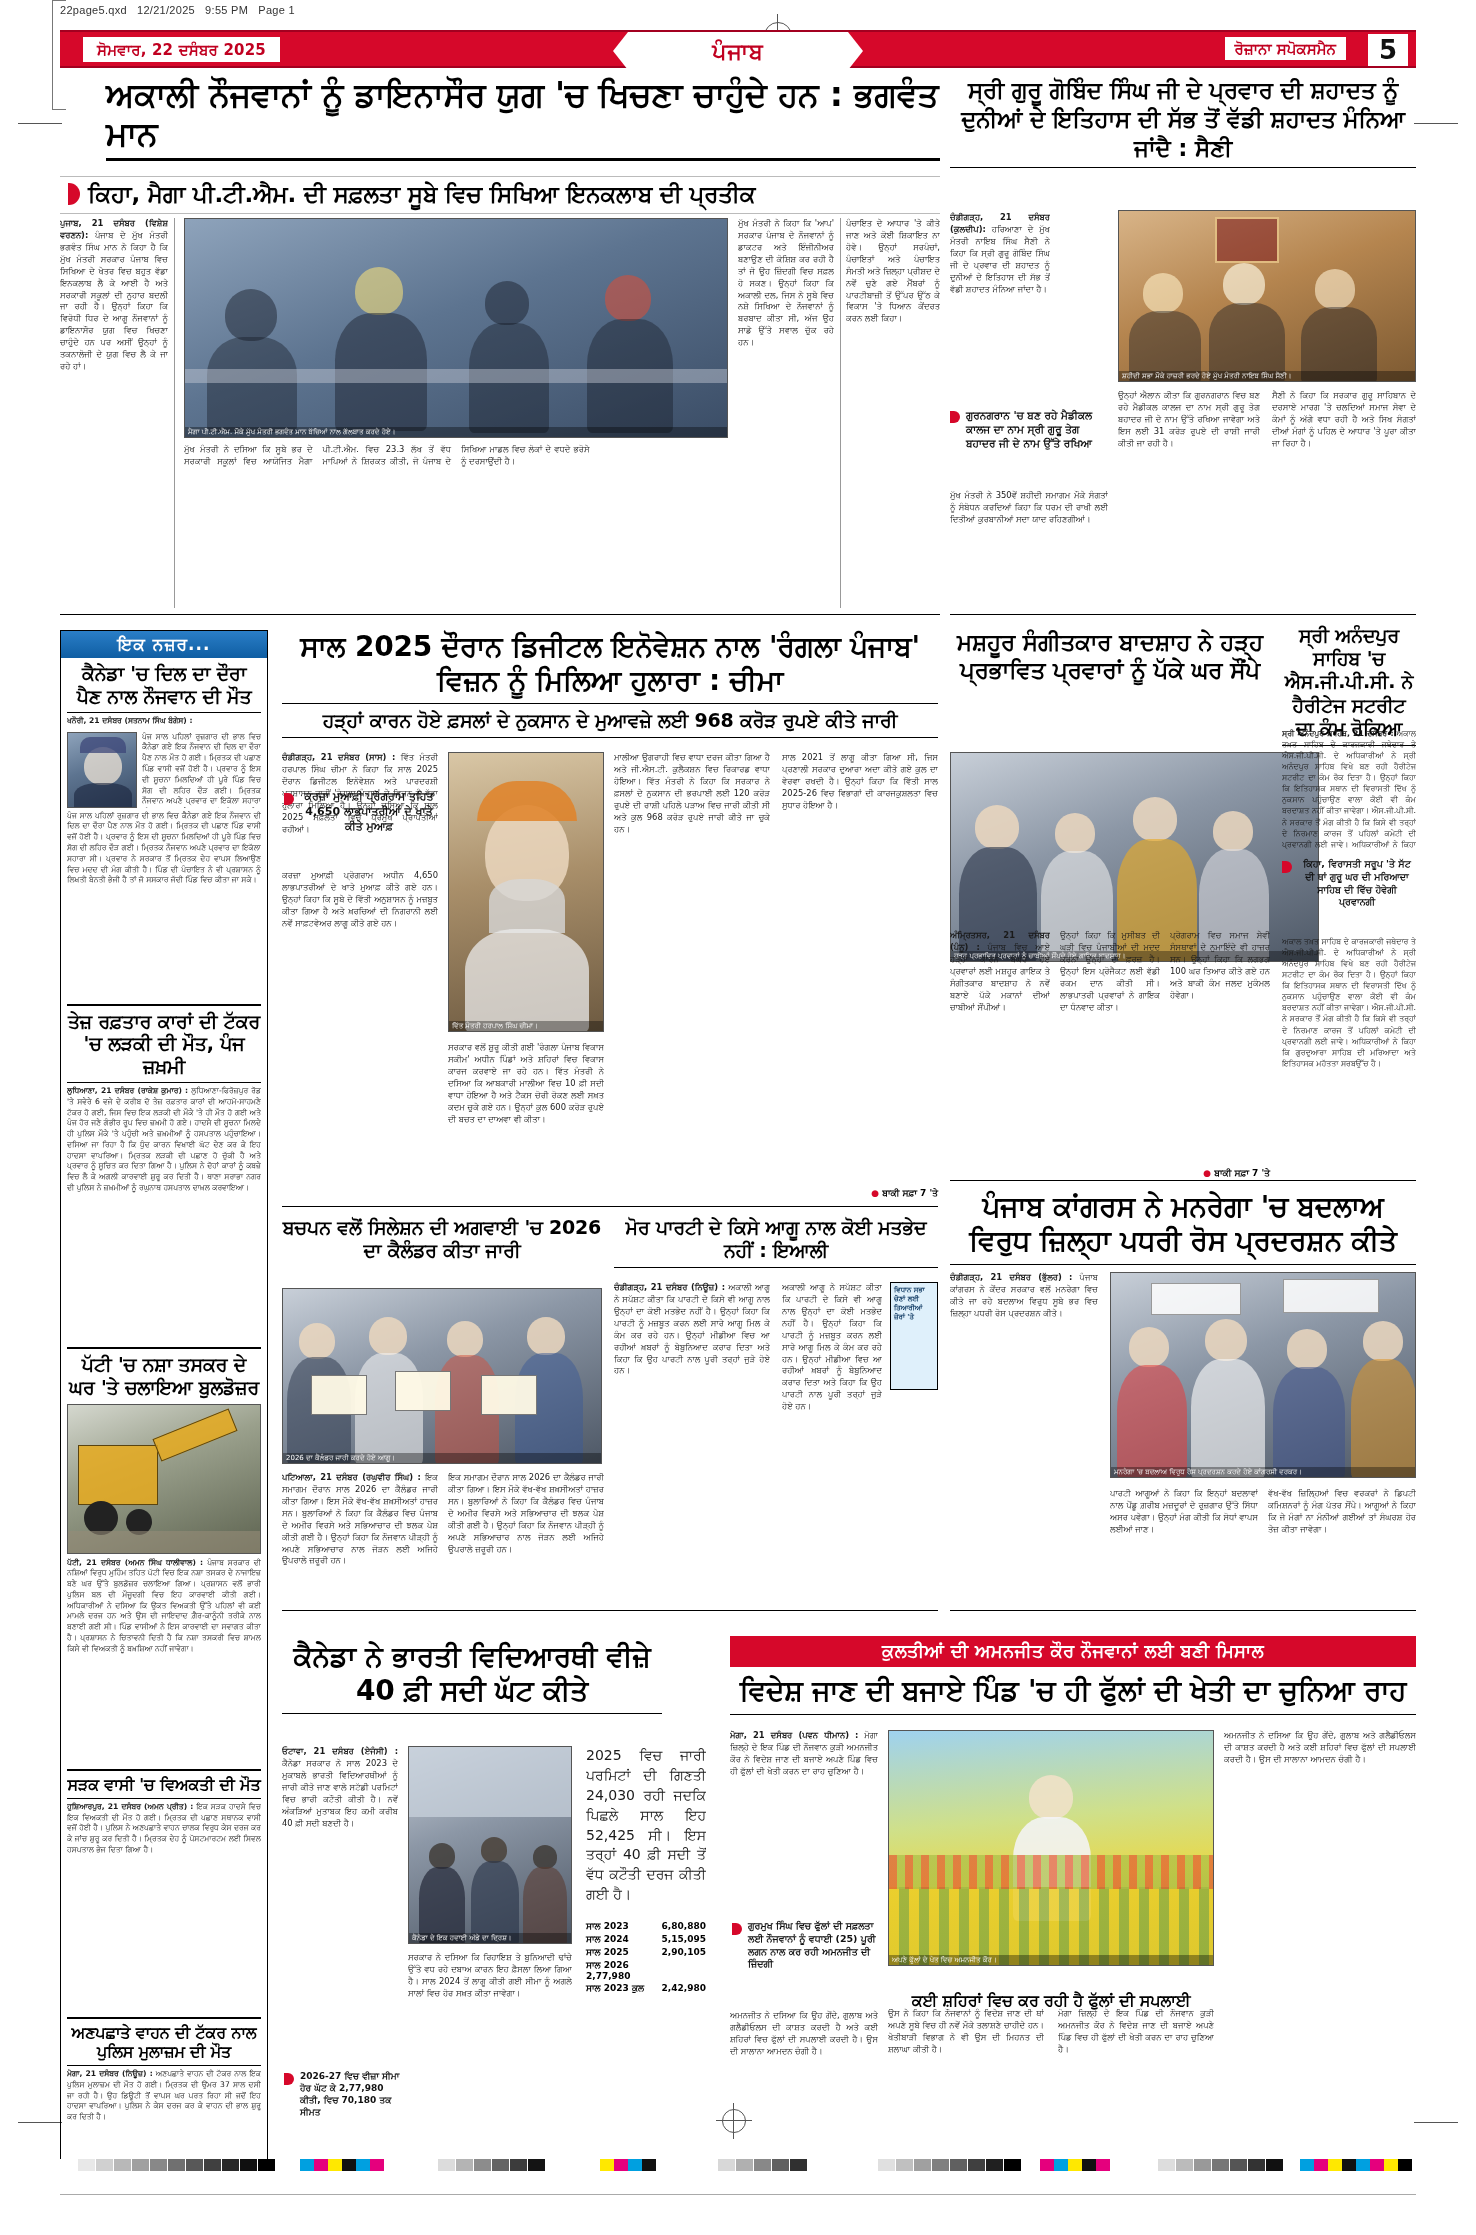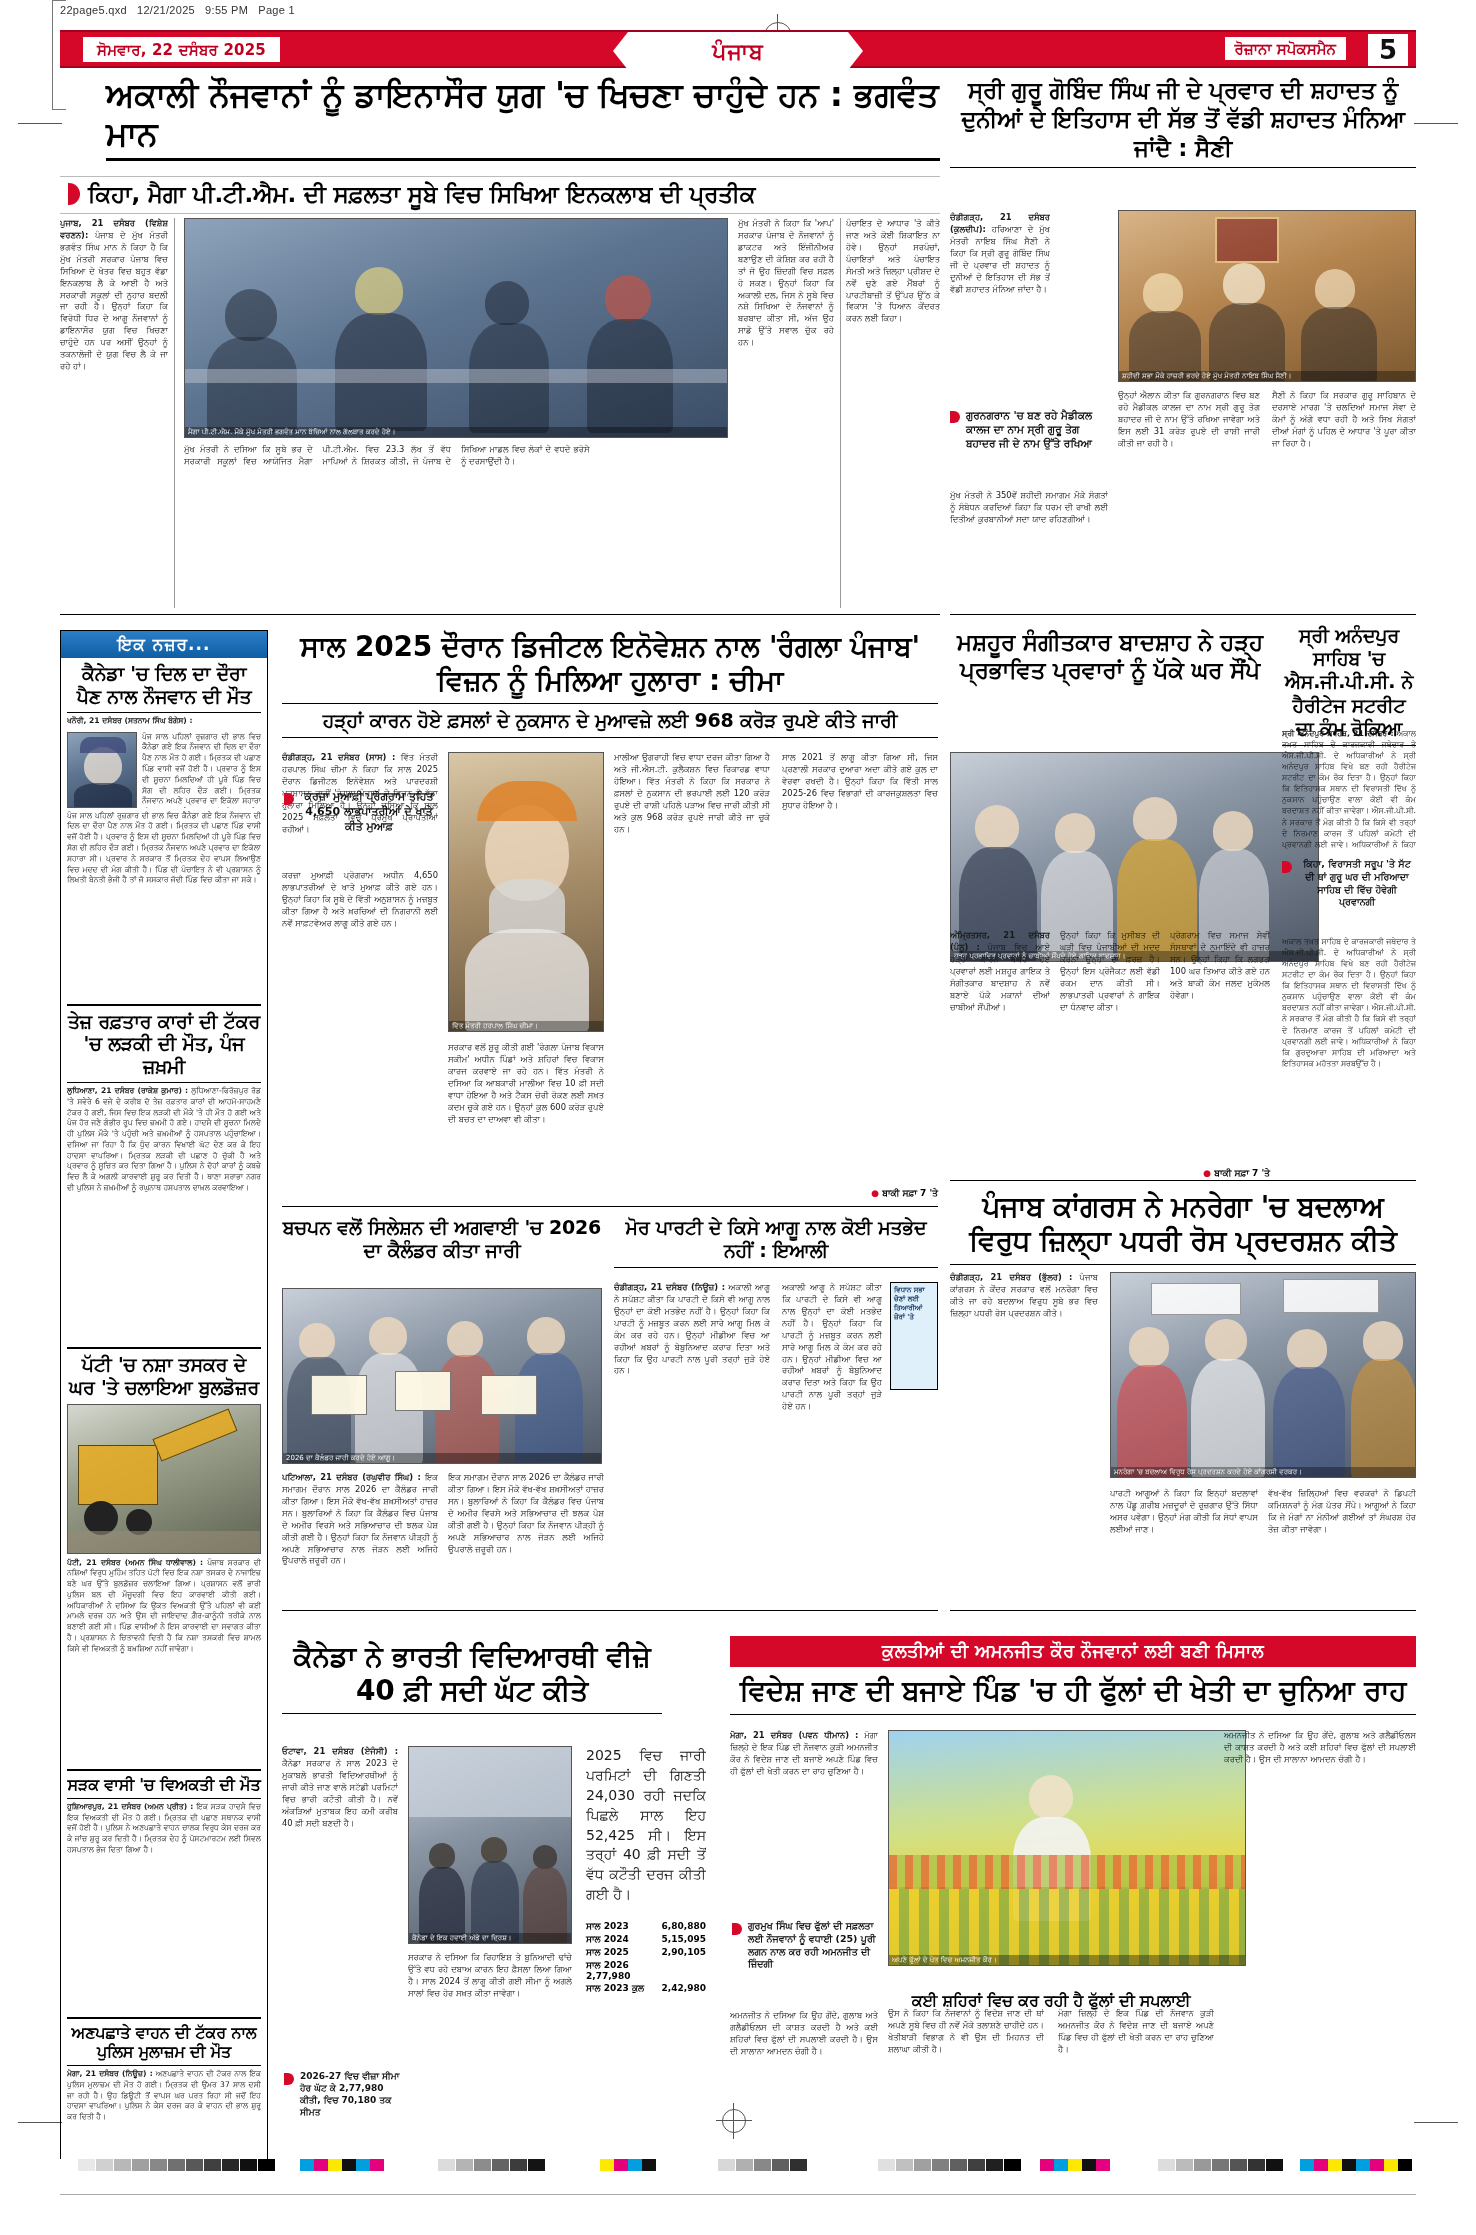--- a/index.html
+++ b/index.html
@@ -513,21 +513,21 @@
     </div>
   </div>
 
   <div class="abs redbar" style="left:730px; top:1636px; width:686px;">ਕੁਲਤੀਆਂ ਦੀ ਅਮਨਜੀਤ ਕੌਰ ਨੌਜਵਾਨਾਂ ਲਈ ਬਣੀ ਮਿਸਾਲ</div>
 
   <div class="abs" style="left:730px; top:1674px; width:686px;">
     <div class="hl hl-lg center" style="line-height:1.2;">ਵਿਦੇਸ਼ ਜਾਣ ਦੀ ਬਜਾਏ ਪਿੰਡ 'ਚ ਹੀ ਫੁੱਲਾਂ ਦੀ ਖੇਤੀ ਦਾ ਚੁਨਿਆ ਰਾਹ</div>
     <div class="rule-h" style="margin:6px 0 0;"></div>
   </div>
 
-  <div class="abs photo yellowfield" style="left:888px; top:1730px; width:358px; height:236px;">
+  <div class="abs photo yellowfield" style="left:888px; top:1730px; width:326px; height:236px;">
     <div class="pp" style="left:140px; top:44px; width:44px; height:44px; background:rgba(240,225,200,.9);"></div>
     <div class="pt" style="left:124px; top:86px; width:78px; height:104px; background:rgba(245,245,250,.85);"></div>
     <div style="position:absolute;left:0;top:156px;width:100%;height:80px;background:repeating-linear-gradient(90deg,rgba(235,205,40,.85) 0 10px, rgba(150,175,60,.85) 10px 20px);"></div>
     <div style="position:absolute;left:0;top:124px;width:100%;height:34px;background:repeating-linear-gradient(90deg,rgba(225,90,50,.7) 0 8px, rgba(170,190,70,.7) 8px 16px);"></div>
     <div class="cap">ਅਪਣੇ ਫੁੱਲਾਂ ਦੇ ਖੇਤ ਵਿਚ ਅਮਨਜੀਤ ਕੌਰ।</div>
   </div>
 
   <div class="abs body-col" style="left:730px; top:1730px; width:148px; height:180px;">
     <span class="dateline">ਮੋਗਾ, 21 ਦਸੰਬਰ (ਪਵਨ ਧੀਮਾਨ) :</span>
     <span>ਮੋਗਾ ਜ਼ਿਲ੍ਹੇ ਦੇ ਇਕ ਪਿੰਡ ਦੀ ਨੌਜਵਾਨ ਕੁੜੀ ਅਮਨਜੀਤ ਕੌਰ ਨੇ ਵਿਦੇਸ਼ ਜਾਣ ਦੀ ਬਜਾਏ ਅਪਣੇ ਪਿੰਡ ਵਿਚ ਹੀ ਫੁੱਲਾਂ ਦੀ ਖੇਤੀ ਕਰਨ ਦਾ ਰਾਹ ਚੁਣਿਆ ਹੈ।</span>

